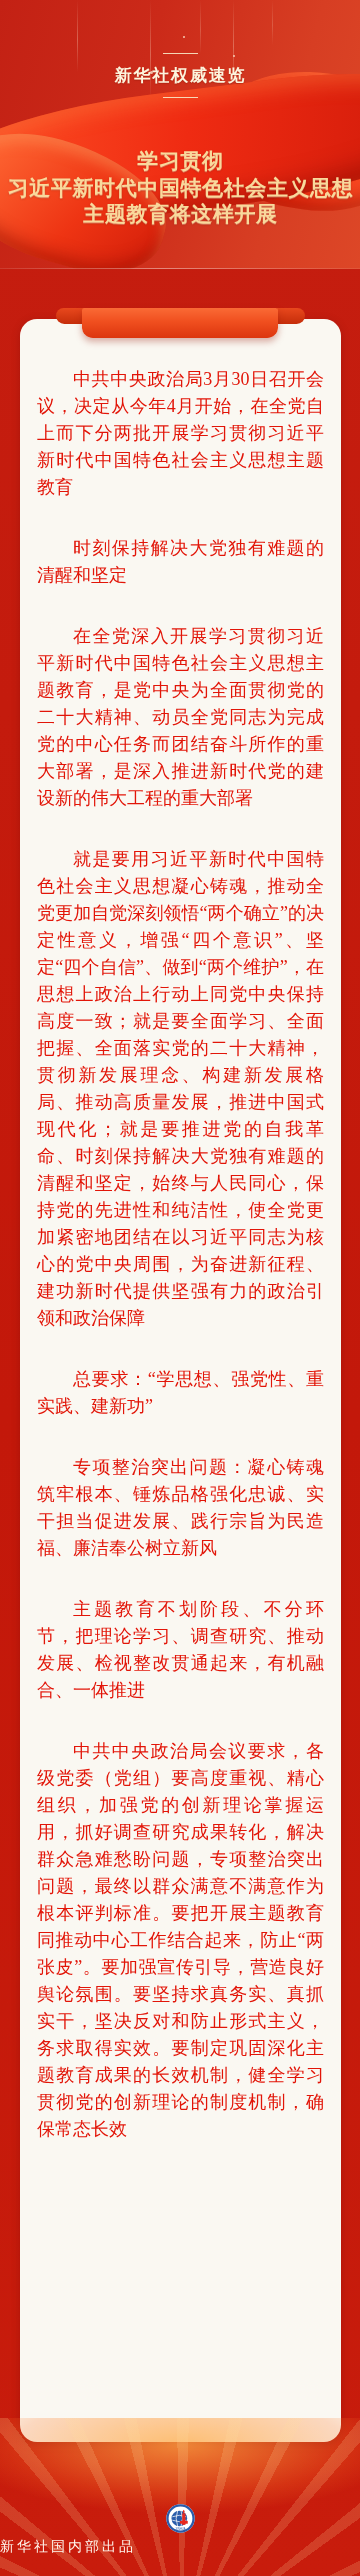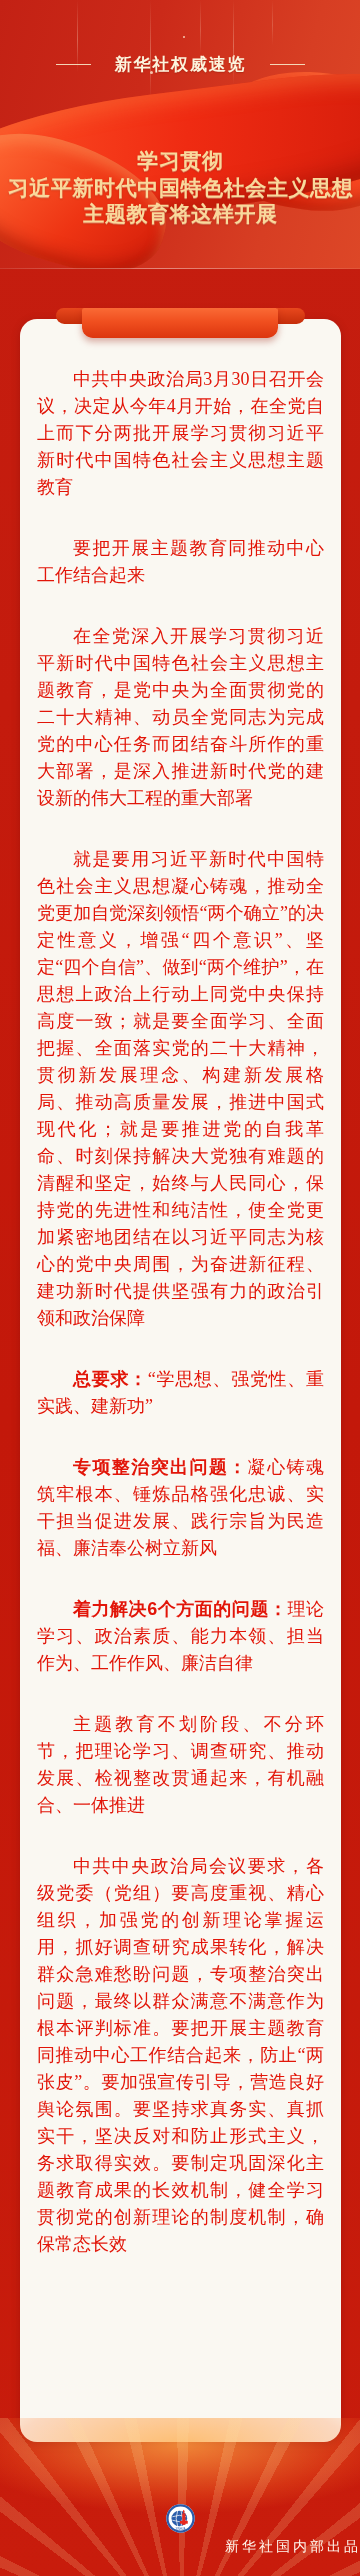--- a/index.html
+++ b/index.html
@@ -21,21 +21,21 @@
   .silk3{position:absolute;top:72px;right:-54px;width:204px;height:138px;
       border-radius:70% 50% 65% 55%/65% 60% 70% 55%;
       background:linear-gradient(250deg,#ff5c2d 10%,#ec2d10 65%,#d51f0b 95%);
       transform:rotate(9deg);box-shadow:inset 0 7.2px 13.2px rgba(255,140,80,.45), inset 0 -9.6px 15.6px rgba(140,10,0,.45);}
   .streak{position:absolute;width:1.2px;background:linear-gradient(180deg,rgba(255,238,214,0),rgba(255,238,214,.55) 55%,rgba(255,238,214,0));opacity:.55;}
   .dot{position:absolute;border-radius:50%;background:#ffe9cf;opacity:.8;}
   .seam{position:absolute;top:268px;left:0;width:361px;height:1.2px;
       background:linear-gradient(90deg,rgba(255,255,255,.10),rgba(255,255,255,.42) 45%,rgba(255,255,255,.08));}
 
   
-  .brand-row{position:absolute;top:53px;left:0;width:361px;display:flex;align-items:center;justify-content:center;gap:24px;}
+  .brand-row{position:absolute;top:53px;left:0;width:361px;display:flex;align-items:center;justify-content:center;gap:10px;flex-direction:column;}
   .brand-line{width:35px;height:1.2px;background:#f8e9c8;opacity:.9;}
   .brand-label{font-size:17px;font-weight:700;color:#fdf4dd;letter-spacing:1.8px;text-shadow:0 0.6px 1.2px rgba(120,20,0,.35);}
 
   
   .title-block{position:absolute;top:148px;left:0;width:361px;text-align:center;
       color:#f9d99c;font-weight:700;font-size:21px;line-height:26.5px;letter-spacing:0.6px;
       text-shadow:0 0.6px 0.6px rgba(255,244,214,.35),0 1.2px 1.8px rgba(130,30,0,.45);}
 
   
   .card{position:absolute;top:319px;left:20px;width:321px;height:2123px;background:#faf8f2;
@@ -46,31 +46,31 @@
       border-radius:2.4px 2.4px 10.8px 10.8px;box-shadow:0 3.6px 7.2px rgba(150,20,5,.35);z-index:3;}
   .ribbon-curl{position:absolute;top:308px;width:28px;height:16px;background:linear-gradient(180deg,#e8481d,#c52d0a);z-index:2;}
   .ribbon-curl.left{left:56px;border-radius:13.2px 0 0 14.4px;}
   .ribbon-curl.right{left:277px;border-radius:0 13.2px 14.4px 0;}
 
   
   .article{font-family:"Liberation Serif","DejaVu Serif",serif;color:#e21508;
       font-size:18px;line-height:27px;text-align:justify;}
   .article p.para{margin:34px 0 0 0;text-indent:2em;}
   .article p.para:first-child{margin-top:0;}
-  .article .lead{font-family:"Liberation Sans","DejaVu Sans",sans-serif;font-weight:700;font-style:normal;}
+  .article .lead{font-family:"Liberation Sans","DejaVu Sans",sans-serif;font-weight:400;font-style:normal;}
 
   
   .footer{position:absolute;left:0;bottom:0;width:361px;height:158px;overflow:hidden;}
   .footer .glow{position:absolute;left:-90px;bottom:20px;width:541px;height:192px;
       background:radial-gradient(ellipse 55% 48% at 50% 42%,rgba(255,170,70,.75),rgba(255,120,40,.25) 55%,rgba(230,60,20,0) 75%);}
   .footer .rays{position:absolute;left:-180px;bottom:-72px;width:722px;height:253px;
       background:repeating-conic-gradient(from -84deg at 50% 100%,rgba(255,215,150,0) 0deg 5deg,rgba(255,220,160,.20) 5deg 8deg,rgba(255,215,150,0) 8deg 13deg);
       opacity:.9;}
   .logo-wrap{position:absolute;left:166px;top:2504px;width:29px;height:29px;z-index:4;}
-  .credit{position:absolute;left:0;top:2538px;width:361px;text-align:right;z-index:4;
+  .credit{position:absolute;left:0;top:2538px;width:361px;text-align:left;z-index:4;
       color:#fff7ee;font-size:14px;letter-spacing:3px;font-weight:500;}
 </style>
 </head>
 <body>
 
 <div class="page">
 
   <div class="header-art">
     <div class="streak" style="left:77px;top:0;height:72px;"></div>
     <div class="streak" style="left:150px;top:0;height:99px;"></div>
@@ -98,26 +98,25 @@
     <div>主题教育将这样开展</div>
   </div>
 
   <div class="ribbon-curl left"></div>
   <div class="ribbon-curl right"></div>
   <div class="ribbon"></div>
 
   <div class="card">
     <div class="article">
         <p class="para"><span>中共中央政治局3月30日召开会议，决定从今年4月开始，在全党自上而下分两批开展学习贯彻习近平新时代中国特色社会主义思想主题教育</span></p>
-        <p class="para"><span>要把开展主题教育同推动中心工作结合起来</span></p>
+        <p class="para"><span>时刻保持解决大党独有难题的清醒和坚定</span></p>
         <p class="para"><span>在全党深入开展学习贯彻习近平新时代中国特色社会主义思想主题教育，是党中央为全面贯彻党的二十大精神、动员全党同志为完成党的中心任务而团结奋斗所作的重大部署，是深入推进新时代党的建设新的伟大工程的重大部署</span></p>
         <p class="para"><span>就是要用习近平新时代中国特色社会主义思想凝心铸魂，推动全党更加自觉深刻领悟“两个确立”的决定性意义，增强“四个意识”、坚定“四个自信”、做到“两个维护”，在思想上政治上行动上同党中央保持高度一致；就是要全面学习、全面把握、全面落实党的二十大精神，贯彻新发展理念、构建新发展格局、推动高质量发展，推进中国式现代化；就是要推进党的自我革命、时刻保持解决大党独有难题的清醒和坚定，始终与人民同心，保持党的先进性和纯洁性，使全党更加紧密地团结在以习近平同志为核心的党中央周围，为奋进新征程、建功新时代提供坚强有力的政治引领和政治保障</span></p>
         <p class="para"><b class="lead">总要求：</b><span>“学思想、强党性、重实践、建新功”</span></p>
         <p class="para"><b class="lead">专项整治突出问题：</b><span>凝心铸魂筑牢根本、锤炼品格强化忠诚、实干担当促进发展、践行宗旨为民造福、廉洁奉公树立新风</span></p>
-        <p class="para"><b class="lead">着力解决6个方面的问题：</b><span>理论学习、政治素质、能力本领、担当作为、工作作风、廉洁自律</span></p>
         <p class="para"><span>主题教育不划阶段、不分环节，把理论学习、调查研究、推动发展、检视整改贯通起来，有机融合、一体推进</span></p>
         <p class="para"><span>中共中央政治局会议要求，各级党委（党组）要高度重视、精心组织，加强党的创新理论掌握运用，抓好调查研究成果转化，解决群众急难愁盼问题，专项整治突出问题，最终以群众满意不满意作为根本评判标准。要把开展主题教育同推动中心工作结合起来，防止“两张皮”。要加强宣传引导，营造良好舆论氛围。要坚持求真务实、真抓实干，坚决反对和防止形式主义，务求取得实效。要制定巩固深化主题教育成果的长效机制，健全学习贯彻党的创新理论的制度机制，确保常态长效</span></p>
       </div>
   </div>
 
   <div class="footer">
     <div class="glow"></div>
     <div class="rays"></div>
   </div>
 

